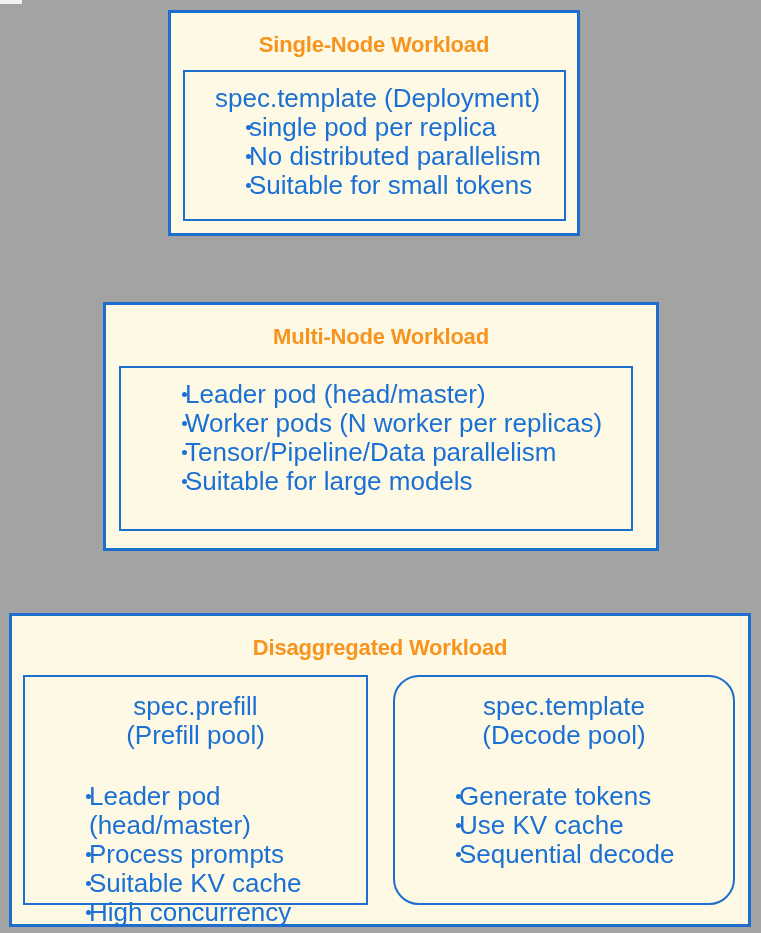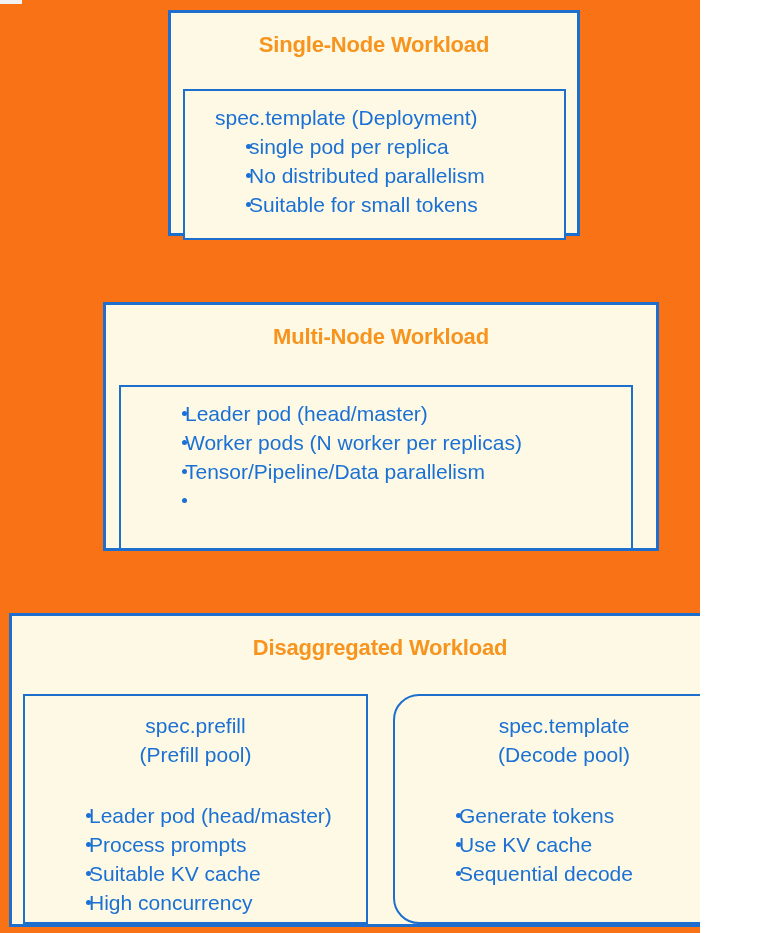--- a/index.html
+++ b/index.html
@@ -6,23 +6,23 @@
     --orange:#f7941e;
     --blue-text:#1a70d4;
     --blue-border:#1d6ecd;
     --cream:#fdf9e4;
   }
   *{margin:0;padding:0;box-sizing:border-box;}
   html,body{background:#ffffff;}
   body{font-family:"Liberation Sans", sans-serif;}
   .canvas{
     position:relative;
-    width:700px;
+    width:761px;
     height:933px;
-    background:#f97316;
+    background:#a3a3a3;
     overflow:hidden;
   }
   .artifact{
     position:absolute;left:0;top:0;width:22px;height:4px;
     background:#f2f2f2;
   }
   .group{
     position:absolute;
     background:var(--cream);
     border:3px solid var(--blue-border);
@@ -37,23 +37,22 @@
     line-height:24px;
     font-weight:700;
     letter-spacing:-0.2px;
     color:var(--orange);
   }
   .panel{
     position:absolute;
     background:var(--cream);
     border:2px solid var(--blue-border);
     color:var(--blue-text);
-    font-size:21px;
+    font-size:26px;
     line-height:29px;
-    margin-top:19px;
   }
   .panel-g1{left:12px;top:57px;width:383px;height:151px;padding-top:12px;}
   .panel-g2{left:13px;top:61px;width:514px;height:165px;padding-top:12px;}
   .panel-g3-left{left:11px;top:59px;width:345px;height:230px;padding-top:15px;}
   .panel-g3-right{left:381px;top:59px;width:342px;height:230px;padding-top:15px;border-radius:26px;}
   .panel-heading.left{padding-left:30px;}
   .panel-heading.center{text-align:center;}
   .line-gap{height:32px;}
   .bullet{
     position:relative;
@@ -105,20 +104,21 @@
       <div class="bullet">
         <span class="dot"></span>
         <span>Worker pods (N worker per replicas)</span>
       </div>
       <div class="bullet">
         <span class="dot"></span>
         <span>Tensor/Pipeline/Data parallelism</span>
       </div>
       <div class="bullet">
         <span class="dot"></span>
+        <span>Suitable for large models</span>
       </div>
     </div>
   </section>
 
   <section class="group group3">
     <h2 class="group-title">Disaggregated Workload</h2>
 
     <div class="panel panel-g3-left">
       <div class="panel-heading center">spec.prefill</div>
       <div class="panel-heading center">(Prefill pool)</div>

